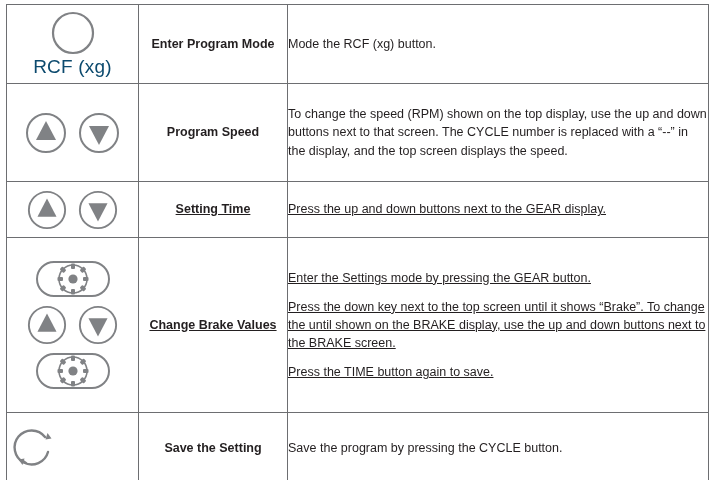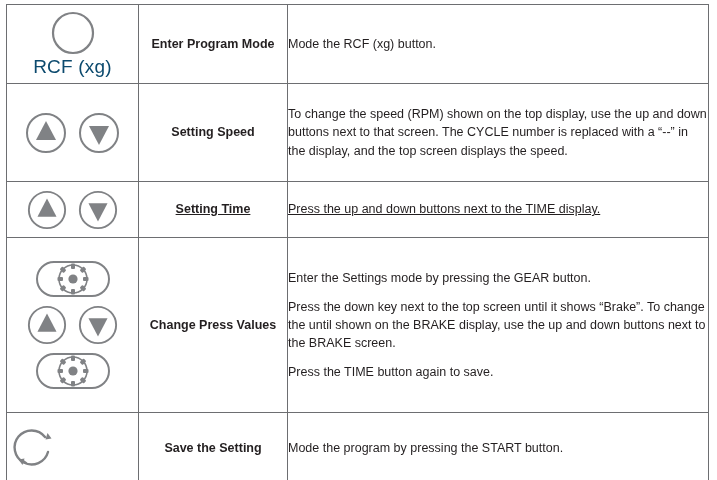--- a/index.html
+++ b/index.html
@@ -53,21 +53,21 @@
   td.desc-cell p {
     margin: 0 0 11px 0;
   }
   td.desc-cell p:last-child {
     margin-bottom: 0;
   }
   
   tr.row-0 td { height: 78px; }
   tr.row-1 td { height: 97px; }
   tr.row-2 td { height: 55px; text-decoration: underline; }
-  tr.row-3 td { height: 174px; }
+  tr.row-3 td { height: 174px; text-decoration: underline; }
   tr.row-4 td { height: 71px; }
 
   
   .icon-stack {
     display: flex;
     flex-direction: column;
     align-items: center;
     justify-content: center;
     gap: 6px;
   }
@@ -120,42 +120,42 @@
           <svg width="44" height="44" viewBox="0 0 44 44" aria-hidden="true">
             <circle cx="22" cy="22" r="19" fill="none" stroke="#808285" stroke-width="2"></circle>
             <polygon points="22,10 32,29 12,29" fill="#808285"></polygon>
           </svg>
           <svg width="44" height="44" viewBox="0 0 44 44" aria-hidden="true">
             <circle cx="22" cy="22" r="19" fill="none" stroke="#808285" stroke-width="2"></circle>
             <polygon points="22,34 12,15 32,15" fill="#808285"></polygon>
           </svg>
         </div>
       </td>
-      <td class="action-cell">Setting Speed</td>
+      <td class="action-cell">Program Speed</td>
       <td class="desc-cell">
         <p>To change the speed (RPM) shown on the top display, use the up and down buttons next to that screen. The CYCLE number is replaced with a “--” in the display, and the top screen displays the speed.</p>
       </td>
     </tr>
 
     <tr class="row-2">
       <td class="icon-cell">
         <div class="icon-row">
           <svg width="42" height="42" viewBox="0 0 44 44" aria-hidden="true">
             <circle cx="22" cy="22" r="19" fill="none" stroke="#808285" stroke-width="2"></circle>
             <polygon points="22,10 32,29 12,29" fill="#808285"></polygon>
           </svg>
           <svg width="42" height="42" viewBox="0 0 44 44" aria-hidden="true">
             <circle cx="22" cy="22" r="19" fill="none" stroke="#808285" stroke-width="2"></circle>
             <polygon points="22,34 12,15 32,15" fill="#808285"></polygon>
           </svg>
         </div>
       </td>
       <td class="action-cell">Setting Time</td>
       <td class="desc-cell">
-        <p>Press the up and down buttons next to the TIME display.</p>
+        <p>Press the up and down buttons next to the GEAR display.</p>
       </td>
     </tr>
 
     <tr class="row-3">
       <td class="icon-cell">
         <div class="icon-stack">
 
           <svg width="76" height="38" viewBox="0 0 76 38" aria-hidden="true">
             <rect x="2" y="2" width="72" height="34" rx="17" ry="17" fill="none" stroke="#808285" stroke-width="2"></rect>
             <circle cx="38" cy="19" r="14" fill="none" stroke="#808285" stroke-width="1.6"></circle>
@@ -194,38 +194,38 @@
               <rect x="48" y="17" width="5.5" height="4" rx="1"></rect>
               <rect x="26" y="7" width="4" height="5.5" rx="1" transform="rotate(-45 28 9.75)"></rect>
               <rect x="46" y="25.5" width="4" height="5.5" rx="1" transform="rotate(-45 48 28.25)"></rect>
               <rect x="46" y="7" width="4" height="5.5" rx="1" transform="rotate(45 48 9.75)"></rect>
               <rect x="26" y="25.5" width="4" height="5.5" rx="1" transform="rotate(45 28 28.25)"></rect>
             </g>
           </svg>
 
         </div>
       </td>
-      <td class="action-cell">Change Press Values</td>
+      <td class="action-cell">Change Brake Values</td>
       <td class="desc-cell">
         <p>Enter the Settings mode by pressing the GEAR button.</p>
         <p>Press the down key next to the top screen until it shows “Brake”. To change the until shown on the BRAKE display, use the up and down buttons next to the BRAKE screen.</p>
         <p>Press the TIME button again to save.</p>
       </td>
     </tr>
 
     <tr class="row-4">
       <td class="icon-cell">
         <svg width="54" height="54" viewBox="0 0 54 54" aria-hidden="true">
           <path d="M38 15 A17 17 0 1 0 41 30" fill="none" stroke="#808285" stroke-width="2.4" stroke-linecap="round"></path>
           <path d="M40.5 11 L38.5 17.5 L44.5 16.5 Z" fill="#808285"></path>
           <path d="M15.5 43 L17.5 36.5 L11.5 37.5 Z" fill="#808285"></path>
           <path d="M16 39 A17 17 0 0 0 19 41" fill="none" stroke="#808285" stroke-width="2.4" stroke-linecap="round"></path>
         </svg>
       </td>
       <td class="action-cell">Save the Setting</td>
       <td class="desc-cell">
-        <p>Mode the program by pressing the START button.</p>
+        <p>Save the program by pressing the CYCLE button.</p>
       </td>
     </tr>
 
   </tbody>
 </table>
 </div>
 
 </body></html>

